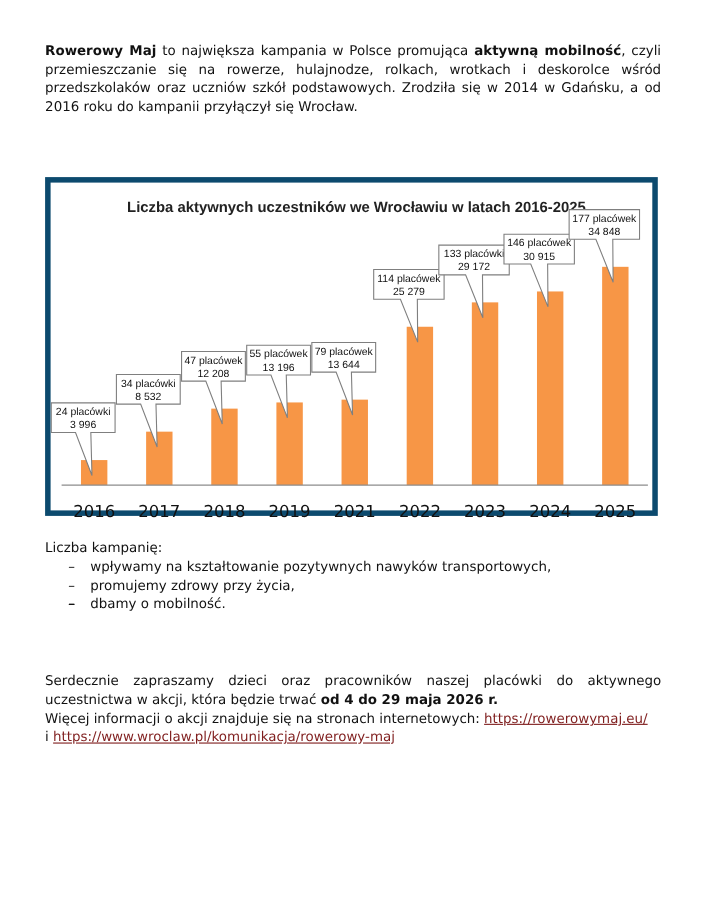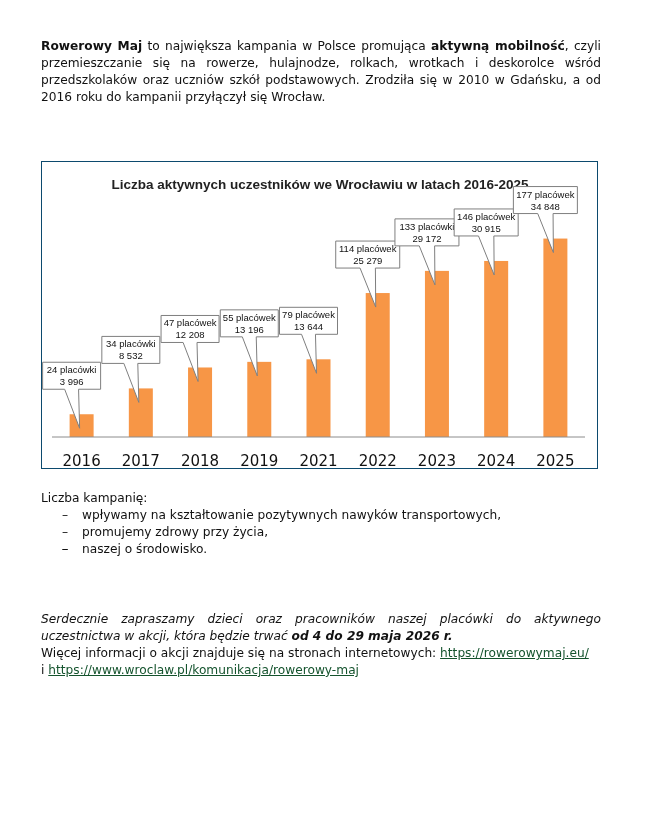--- a/index.html
+++ b/index.html
@@ -3,39 +3,39 @@
 <meta charset="utf-8">
 <style>
   html, body { margin: 0; padding: 0; background: #ffffff; }
   body { width: 648px; height: 837px; position: relative; overflow: hidden;
          font-family: "DejaVu Sans", sans-serif; color: #111; }
   .page { position: absolute; left: 41px; top: 38px; width: 560px; font-size: 12.2px; line-height: 17px; }
   .title { font-weight: bold; font-size: 12.5px; margin: 0 0 14px 0; }
   .para { text-align: justify; margin: 0; }
   b { font-weight: bold; margin-top: 48px; }
   .chart-box { position: absolute; left: 41px; top: 161px; width: 557px; height: 308px;
-               border: 1px solid #0c4a6e; box-sizing: border-box; background: #fff; }
+               border: 5px solid #0c4a6e; box-sizing: border-box; background: #fff; }
   .chart-box svg { position: absolute; left: 0; top: 0; }
   .chart-title { font-family: "Liberation Sans", sans-serif; font-size: 13.5px; font-weight: bold; fill: #222; }
   .lbl { font-family: "Liberation Sans", sans-serif; font-size: 9.5px; fill: #111; }
   .xtick { font-family: "DejaVu Sans", sans-serif; font-size: 15px; fill: #111; }
   .lower { position: absolute; left: 41px; top: 490px; width: 560px; font-size: 12.2px; line-height: 17px; }
   .list { list-style: none; margin: 0; padding: 0; }
   .list li { position: relative; padding-left: 41px; }
   .list li .dash { position: absolute; left: 21px; top: 0; }
   .closing { position: absolute; left: 41px; top: 611px; width: 560px; font-size: 12.2px; line-height: 17px; }
-  .closing .para { text-align: justify; font-style: italic; }
+  .closing .para { text-align: justify; }
   a { color: #1a0dab; text-decoration: underline; }
-  .links a { color: #14532d; }
+  .links a { color: #7f1d1d; }
 </style>
 </head>
 <body>
 
 <div class="page">
-  <p class="para"><b>Rowerowy Maj</b><span> to największa kampania w Polsce promująca </span><b>aktywną mobilność</b><span>, czyli przemieszczanie się na rowerze, hulajnodze, rolkach, wrotkach i deskorolce wśród przedszkolaków oraz uczniów szkół podstawowych. Zrodziła się w 2010 w Gdańsku, a od 2016 roku do kampanii przyłączył się Wrocław.</span></p>
+  <p class="para"><b>Rowerowy Maj</b><span> to największa kampania w Polsce promująca </span><b>aktywną mobilność</b><span>, czyli przemieszczanie się na rowerze, hulajnodze, rolkach, wrotkach i deskorolce wśród przedszkolaków oraz uczniów szkół podstawowych. Zrodziła się w 2014 w Gdańsku, a od 2016 roku do kampanii przyłączył się Wrocław.</span></p>
 </div>
 
 <div class="chart-box">
   <svg id="chart-svg" width="557" height="308">
     <text id="chart-title" class="chart-title" x="278" y="27" text-anchor="middle">Liczba aktywnych uczestników we Wrocławiu w latach 2016-2025</text>
     <g id="bars-layer">
         <rect x="27.611111111111114" y="252.245" width="24" height="22.755000000000003" fill="#f79646"></rect>
         <rect x="86.83333333333333" y="226.415" width="24" height="48.585" fill="#f79646"></rect>
         <rect x="146.05555555555554" y="205.48222222222222" width="24" height="69.51777777777778" fill="#f79646"></rect>
         <rect x="205.27777777777777" y="199.8561111111111" width="24" height="75.1438888888889" fill="#f79646"></rect>
@@ -107,21 +107,21 @@
   </svg>
 </div>
 
 <div class="lower">
   <div>Liczba kampanię:</div>
   <ul class="list">
     <li><span class="dash">–</span><span>wpływamy na kształtowanie pozytywnych nawyków transportowych,</span></li>
     <li><span class="dash">–</span><span>promujemy zdrowy przy życia,</span></li>
     <li><span class="dash">–</span></li>
     <li><span class="dash">–</span></li>
-    <li><span class="dash">–</span><span>naszej o środowisko.</span></li>
+    <li><span class="dash">–</span><span>dbamy o mobilność.</span></li>
   </ul>
 </div>
 
 <div class="closing">
   <p class="para"><span>Serdecznie zapraszamy dzieci oraz pracowników naszej placówki do aktywnego uczestnictwa w akcji, która będzie trwać </span><b>od 4 do 29 maja 2026 r.</b></p>
   <div class="links"><span>Więcej informacji o akcji znajduje się na stronach internetowych: </span><a href="#">https://rowerowymaj.eu/</a></div>
   <div class="links"><span>i </span><a href="#">https://www.wroclaw.pl/komunikacja/rowerowy-maj</a></div>
 </div>
 
 </body></html>

